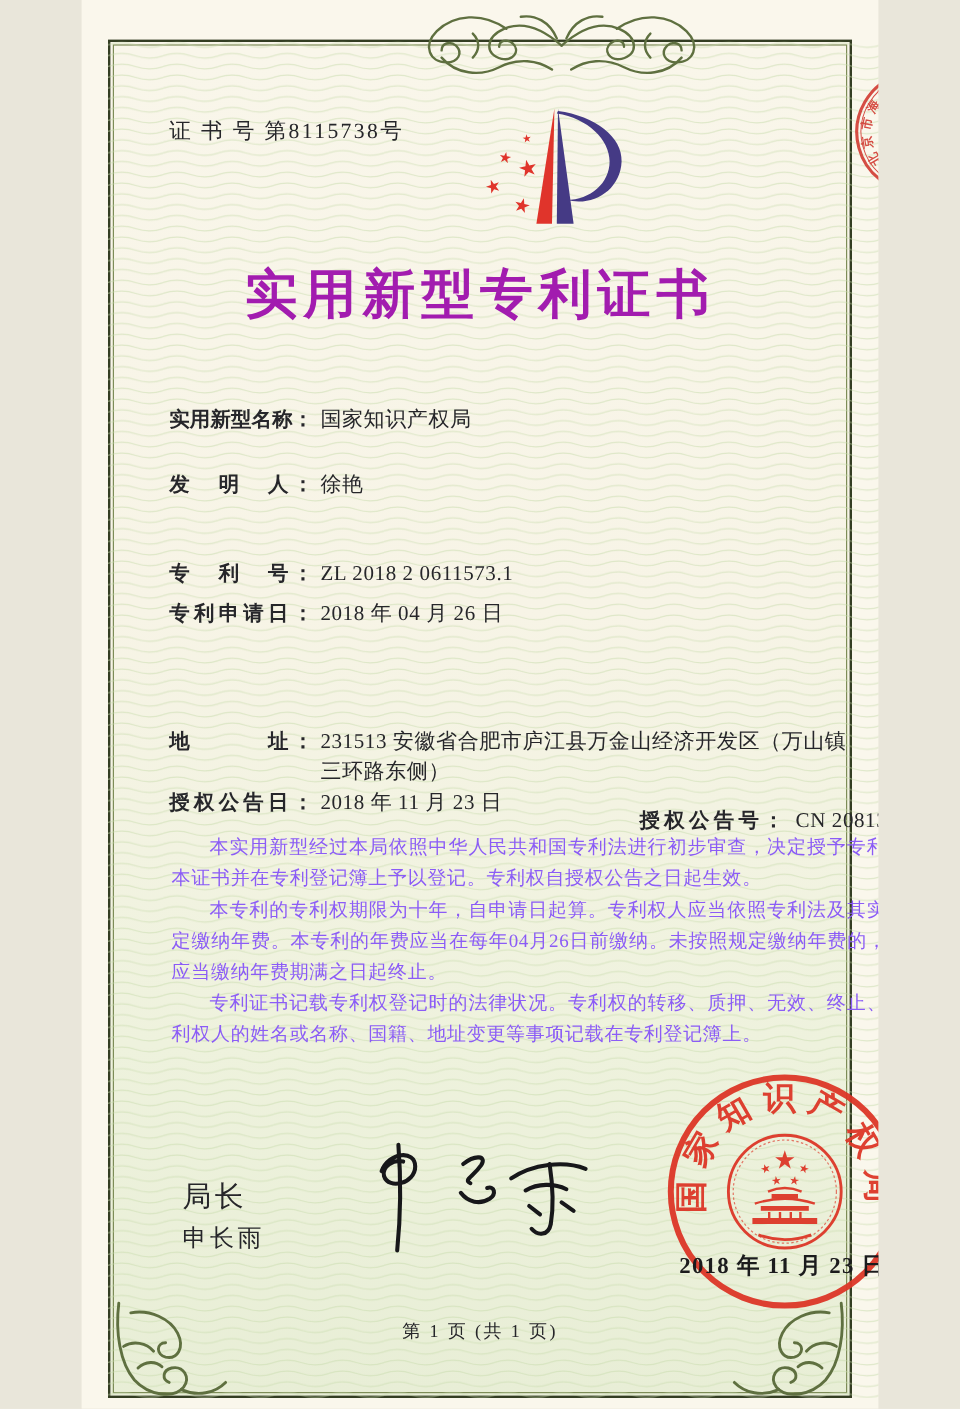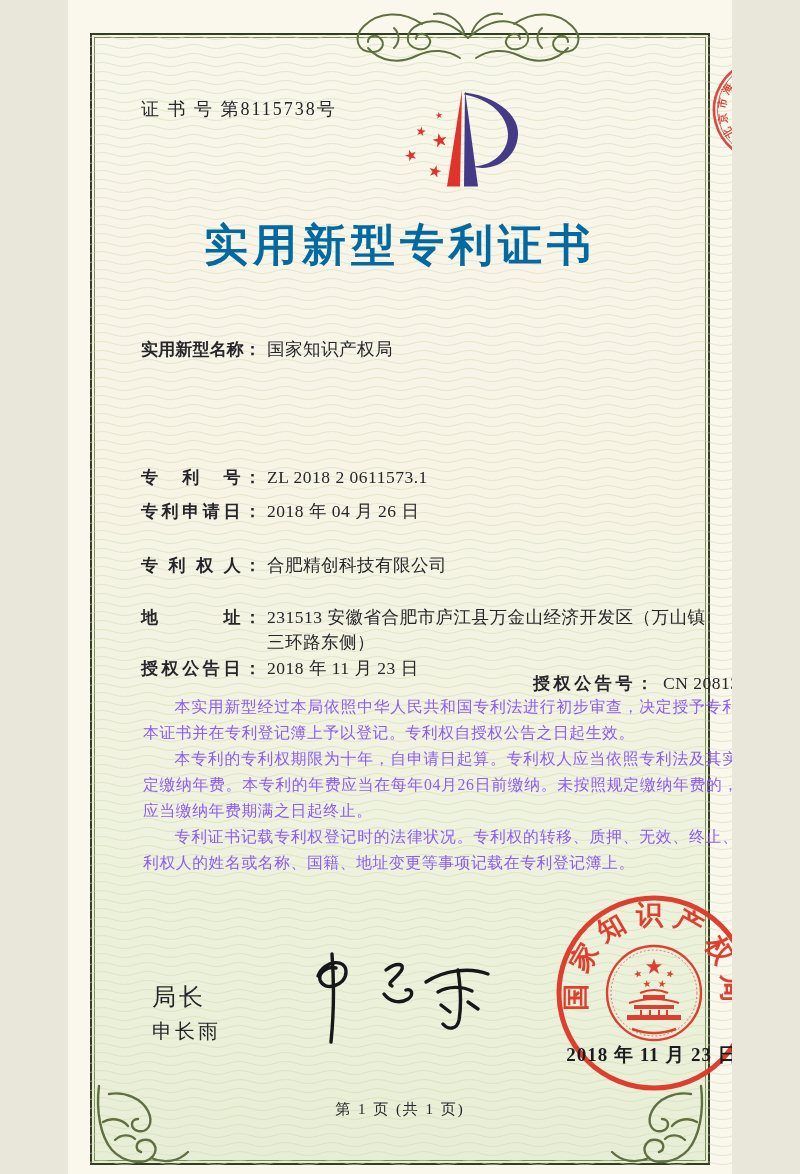--- a/index.html
+++ b/index.html
@@ -8,21 +8,21 @@
   .frame{position:absolute;left:22px;top:33px;right:22px;bottom:9px;
          border:2.5px solid #333d22;
          background:linear-gradient(180deg,#f9f6ea 0%,#f7f4e6 42%,#eef2dd 74%,#e8eed6 100%);}
   .frame-inner{position:absolute;inset:2px;border:1px solid #7d8c57;}
   .waves{position:absolute;left:22px;top:33px;width:756px;height:1132px;z-index:0;opacity:.55;}
   .layer{position:absolute;z-index:2;}
   .cert-number{left:73px;top:97px;font-size:18px;letter-spacing:2px;}
   .logo{left:330px;top:86px;width:125px;height:106px;}
   .tax-stamp{left:640px;top:54px;width:112px;height:112px;opacity:.9;}
   .title{left:0;right:0;top:216px;text-align:center;font-size:44px;font-weight:700;
-         letter-spacing:5px;color:#0369a1;}
+         letter-spacing:5px;color:#a21caf;}
   .frow{left:73px;font-size:17.5px;white-space:nowrap;}
   .flabel{display:inline-block;width:120px;font-size:17px;text-align:justify;text-align-last:justify;
           vertical-align:baseline;font-weight:bold;}
   .fvalue{margin-left:6px;letter-spacing:.5px;}
   .addr2{left:199px;font-size:17.5px;letter-spacing:.5px;}
   .grantno{left:465px;font-size:17.5px;white-space:nowrap;margin-top:16px;}
   .body-text{left:75px;top:694px;width:662px;font-size:15.8px;line-height:26px;
              text-align:justify;letter-spacing:.6px;color:#8b5cf6;}
   .body-text p{margin:0;text-indent:2em;}
   .signer-title{left:84px;top:981px;font-size:24px;letter-spacing:3px;}
@@ -115,28 +115,28 @@
       <text y="-3" text-anchor="middle" font-size="11.5">印 花 税</text>
       <text y="13" text-anchor="middle" font-size="11.5">代扣专用章</text>
     </g>
   </svg>
 
   <div class="layer title">实用新型专利证书</div>
 
   <div class="layer frow" style="top:337px">
     <span class="flabel">实用新型名称：</span><span class="fvalue">国家知识产权局</span>
   </div>
+  <div class="layer frow" style="top:391px">
+    <span class="flabel">发　明　人：</span><span class="fvalue">徐艳</span>
+  </div>
   <div class="layer frow" style="top:466px">
     <span class="flabel">专　利　号：</span><span class="fvalue">ZL 2018 2 0611573.1</span>
   </div>
   <div class="layer frow" style="top:499px">
     <span class="flabel">专利申请日：</span><span class="fvalue">2018 年 04 月 26 日</span>
-  </div>
-  <div class="layer frow" style="top:553px">
-    <span class="flabel">专 利 权 人：</span><span class="fvalue">合肥精创科技有限公司</span>
   </div>
   <div class="layer frow" style="top:605px">
     <span class="flabel">地　　　址：</span><span class="fvalue">231513 安徽省合肥市庐江县万金山经济开发区（万山镇</span>
   </div>
   <div class="layer addr2" style="top:630px">三环路东侧）</div>
   <div class="layer frow" style="top:656px">
     <span class="flabel">授权公告日：</span><span class="fvalue">2018 年 11 月 23 日</span>
   </div>
   <div class="layer grantno" style="top:656px">
     <span class="flabel">授权公告号：</span><span class="fvalue" style="margin-left:10px">CN 208132727 U</span>

